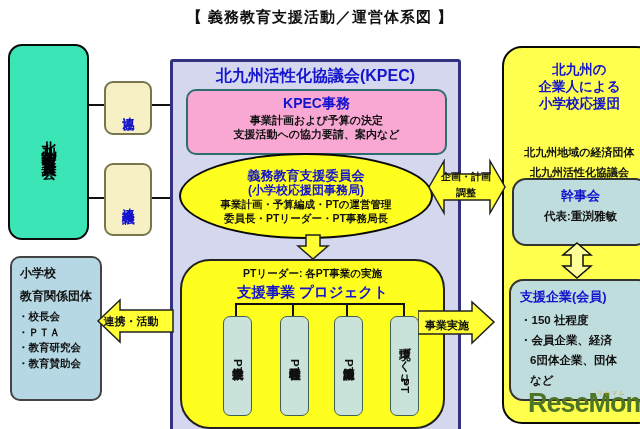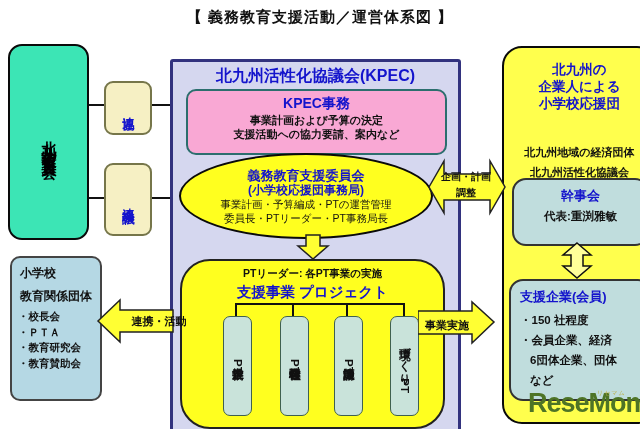--- a/index.html
+++ b/index.html
@@ -28,21 +28,21 @@
   
   .middle{left:170px;top:59px;width:285px;height:371px;background:#d5d7ef;border:3px solid #32327e;border-radius:3px;z-index:2;}
   .mid-title{left:0;top:4px;width:100%;text-align:center;font-size:16px;font-weight:bold;color:#1414cc;}
   .kpec-box{left:13px;top:27px;width:257px;height:62px;background:#f9a8d4;border:2px solid #2c6e6e;border-radius:10px;text-align:center;}
   .kpec-title{margin-top:4px;font-size:14px;font-weight:bold;color:#1414cc;}
   .kpec-line{font-size:11px;font-weight:bold;color:#111;line-height:14px;}
   .ellipse{left:6px;top:91px;width:250px;height:82px;background:#ffff1f;border:2px solid #0a0a0a;border-radius:50%;
            display:flex;flex-direction:column;align-items:center;justify-content:center;text-align:center;}
   .ell-t1{font-size:13px;font-weight:bold;color:#1414cc;line-height:15px;}
   .ell-t2{font-size:12px;font-weight:bold;color:#1414cc;line-height:14px;}
-  .ell-t3{font-size:10.5px;font-weight:normal;color:#111;line-height:14px;}
+  .ell-t3{font-size:10.5px;font-weight:bold;color:#111;line-height:14px;}
   .proj-box{left:7px;top:197px;width:261px;height:166px;background:#ffff1f;border:2px solid #222;border-radius:30px;}
   .proj-leader{left:0;top:6px;width:100%;text-align:center;font-size:10.5px;font-weight:bold;color:#111;}
   .proj-title{left:0;top:22px;width:100%;text-align:center;font-size:14.5px;font-weight:bold;color:#1414cc;}
   .tree-h{left:54px;top:42px;width:169px;height:2px;background:#111;}
   .tree-v{width:2px;height:13px;top:42px;background:#111;}
   .pt-box{top:55px;width:27px;height:98px;background:#c9e3da;border:1.5px solid #40604f;border-radius:7px;z-index:2;}
   .pt-box .vtext{font-size:11.5px;font-weight:bold;color:#111;}
 
   
   .right-panel{left:502px;top:46px;width:151px;height:374px;background:#ffff4d;border:2px solid #0a0a0a;border-radius:20px;z-index:2;}
@@ -61,21 +61,21 @@
   .school-box{left:10px;top:256px;width:88px;height:141px;background:#b5d8e4;border:2px solid #444;border-radius:10px;z-index:2;}
   .school-t{margin:8px 0 0 8px;font-size:12px;font-weight:bold;color:#111;line-height:15px;}
   .school-t2{margin:7px 0 4px 8px;font-size:12px;font-weight:bold;color:#111;}
   .school-i{margin-left:6px;font-size:10.5px;font-weight:bold;color:#111;line-height:15.5px;}
 
   
   .arrow-svg{z-index:5;}
   .arrow-label{z-index:6;font-weight:bold;color:#111;text-align:center;}
   .plan-label{left:430px;top:169px;width:72px;font-size:10px;line-height:16px;}
   .impl-label{left:420px;top:318px;width:54px;font-size:11px;}
-  .coop-label{left:128px;top:314px;width:62px;font-size:11px;}
+  .coop-label{left:100px;top:314px;width:62px;font-size:11px;}
 
   .watermark{left:528px;top:388px;z-index:10;font-size:27px;font-weight:bold;color:#4e7426;letter-spacing:-1px;}
   .wm-small{left:597px;top:389px;z-index:10;font-size:6px;color:#b9ae45;letter-spacing:1px;}
 </style>
 </head>
 <body>
 
 <div class="canvas">
 
   <div class="abs page-title">【 義務教育支援活動／運営体系図 】</div>

